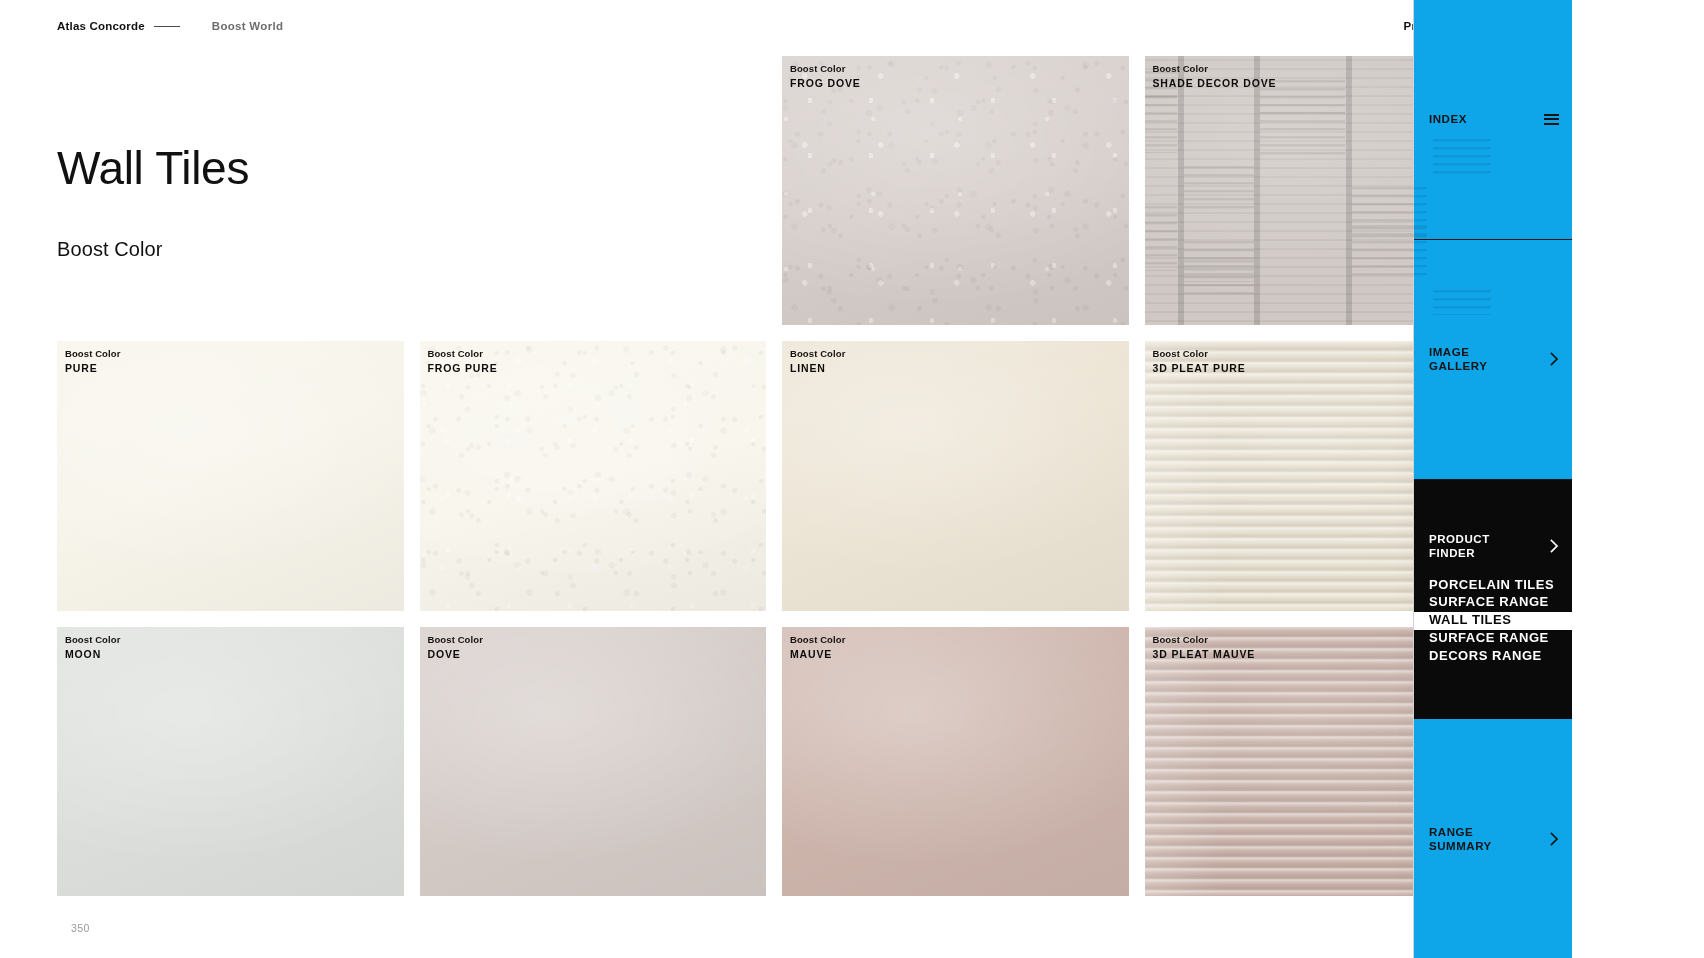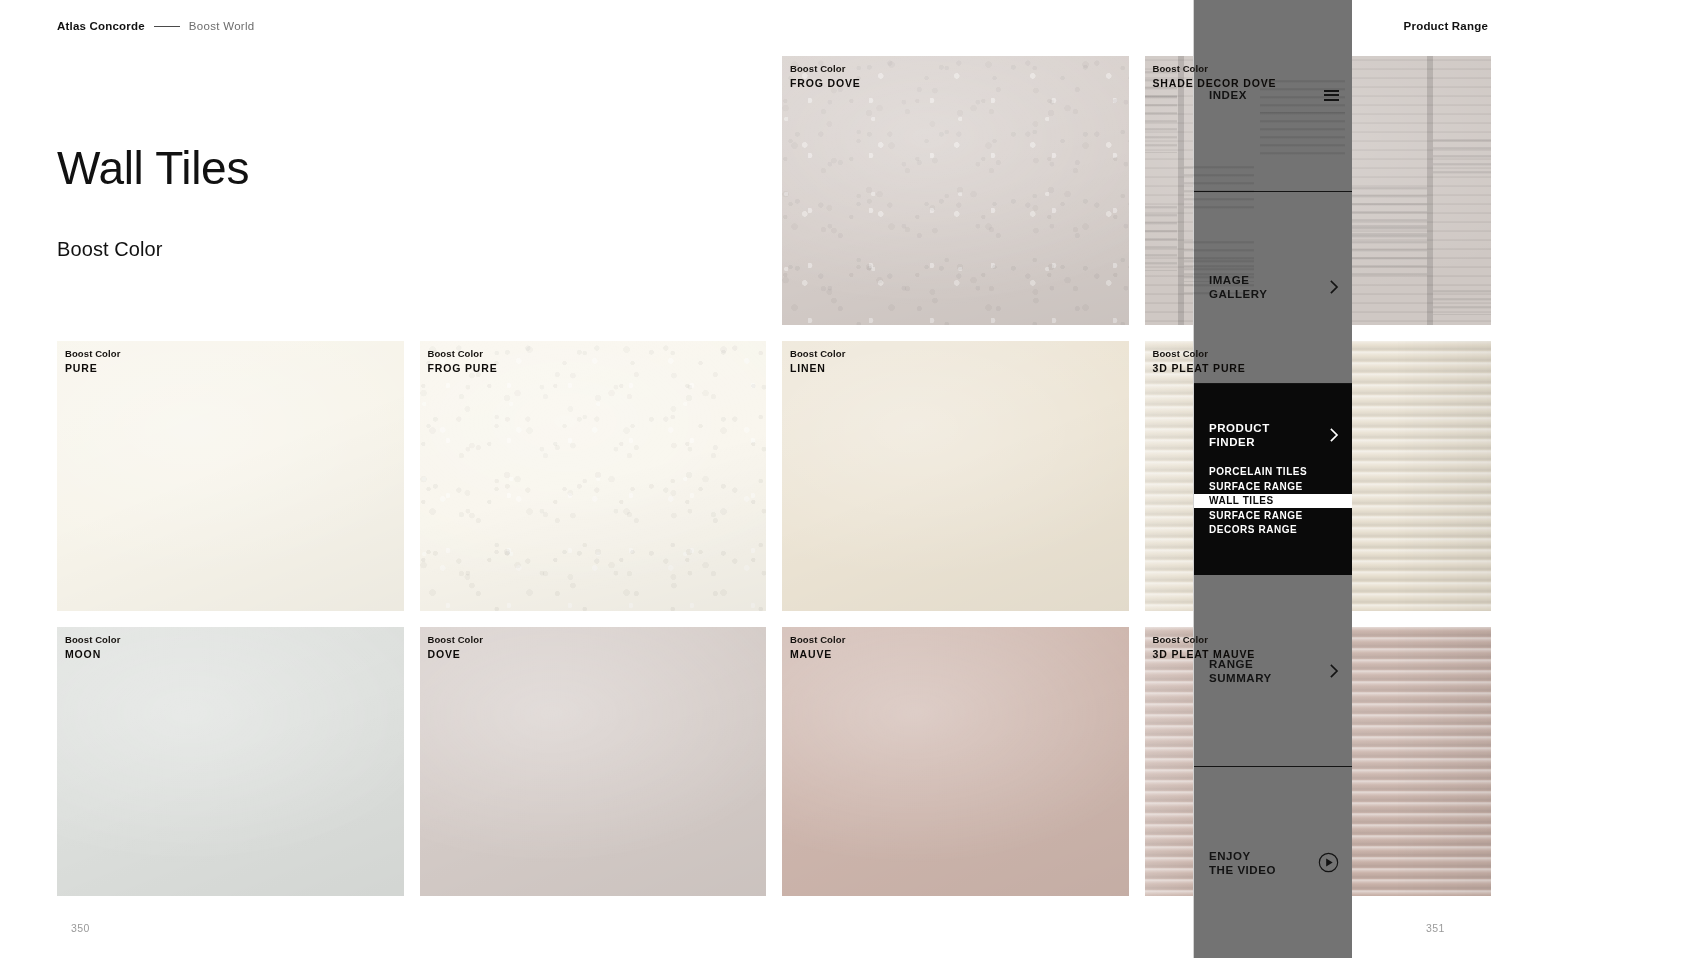--- a/index.html
+++ b/index.html
@@ -8,21 +8,21 @@
   html, body {
     width: 1704px;
     height: 958px;
     background: #ffffff;
     font-family: "Liberation Sans", sans-serif;
     overflow: hidden;
   }
 
   .page {
     position: relative;
-    width: 1352px;
+    width: 1572px;
     height: 958px;
     background: #ffffff;
   }
 
   
   .header {
     position: absolute;
     top: 0; left: 0;
     width: 1545px;
     height: 52px;
@@ -39,21 +39,21 @@
     letter-spacing: 0.2px;
     color: #111;
   }
   .brand-name { font-weight: 700; }
   .brand-rule {
     display: inline-block;
     width: 26px;
     height: 1px;
     background: #4a4a4a;
   }
-  .brand-world { font-weight: 400; color: #6d6d6d; letter-spacing: 0.3px; }
+  .brand-world { font-weight: 700; color: #6d6d6d; letter-spacing: 0.3px; margin-left: 23px; }
   .header-right {
     font-size: 11.5px;
     font-weight: 700;
     color: #111;
     letter-spacing: 0.2px;
     margin-left: 20px;
   }
 
   
   .content {
@@ -282,21 +282,21 @@
 
   .nav-item {
     position: relative;
     flex: 1 1 0;
     display: flex;
     align-items: center;
     justify-content: space-between;
     padding: 0 13px 0 15px;
     border-bottom: 1px solid #141414;
     cursor: pointer;
-    background: #737373;
+    background: #0ea5e9;
   }
   .nav-item:last-child { border-bottom: none; }
 
   .nav-label {
     font-size: 11.5px;
     font-weight: 700;
     color: #131313;
     letter-spacing: 0.55px;
     line-height: 1.22;
     white-space: pre-line;
@@ -345,21 +345,21 @@
     margin-bottom: 16px;
   }
   .nav-item.active .nav-label { color: #ffffff; }
 
   .submenu {
     display: flex;
     flex-direction: column;
     padding: 0 0 0 0;
   }
   .submenu-item {
-    font-size: 10px;
+    font-size: 13px;
     font-weight: 700;
     letter-spacing: 0.55px;
     color: #ffffff;
     background: #0a0a0a;
     padding: 1.5px 13px 1.5px 15px;
     line-height: 1.15;
     cursor: pointer;
     white-space: nowrap;
   }
   .submenu-item.selected {
@@ -509,23 +509,15 @@
       </div>
       <div class="nav-item">
         <div class="nav-label">RANGE
 SUMMARY</div>
         <div class="chev" style="color: rgb(19, 19, 19);">
           <svg viewBox="0 0 9 14" width="9" height="14" fill="none" stroke="currentColor" stroke-width="1.7" stroke-linecap="square">
             <polyline points="1.5,1.5 7,7 1.5,12.5"></polyline>
           </svg>
         </div>
       </div>
-      <div class="nav-item">
-        <div class="nav-label">ENJOY
-THE VIDEO</div>
-        <div class="play-icon"><svg viewBox="0 0 22 22" width="21" height="21">
-            <circle cx="11" cy="11" r="9.6" fill="none" stroke="#131313" stroke-width="1.2"></circle>
-            <polygon points="8.6,6.8 15.4,11 8.6,15.2" fill="#131313"></polygon>
-          </svg></div>
-      </div>
     </div>
 
 </div>
 
 </body></html>

